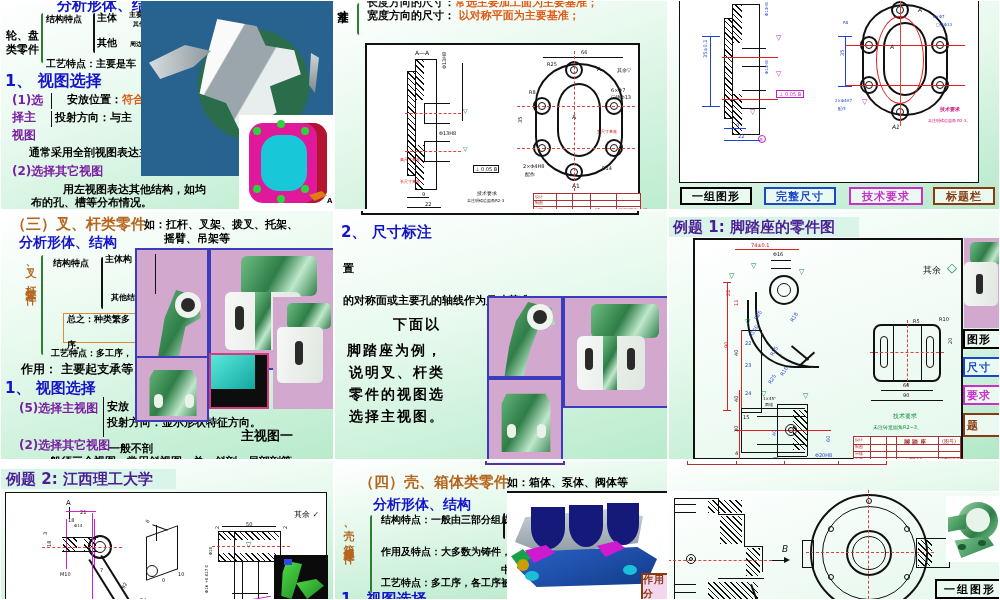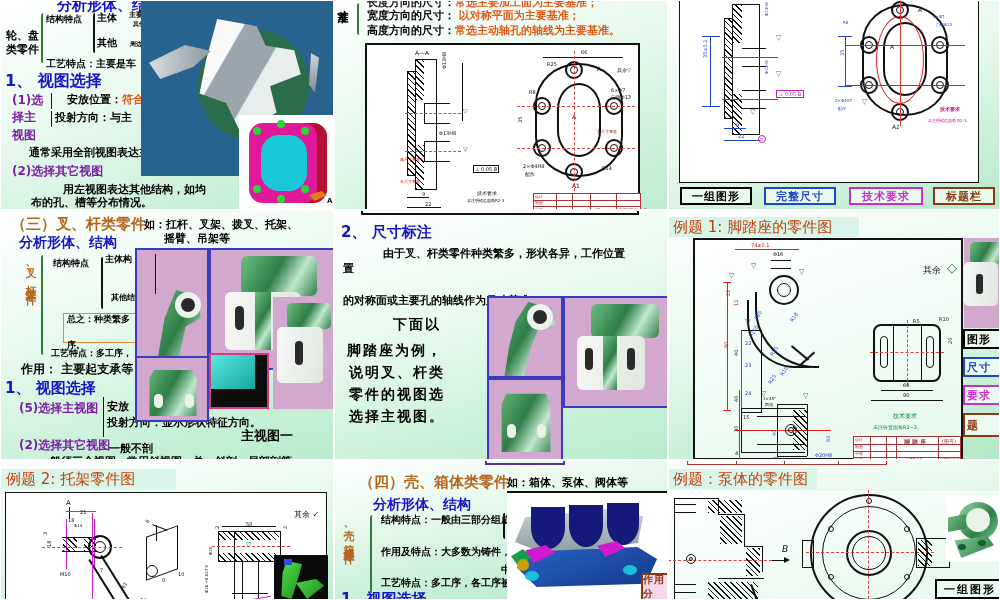--- a/index.html
+++ b/index.html
@@ -69,21 +69,21 @@
     display:flex;align-items:center;justify-content:center;
     font-weight:bold;letter-spacing:1px;
   }
   .chip.k1{border:2px solid #000;color:#000;}
   .chip.k2{border:2px solid #1b48c8;color:#1b48c8;}
   .chip.k3{border:2px solid #cc2ecc;color:#cc2ecc;}
   .chip.k4{border:2px solid #8a3a12;color:#8a3a12;}
 
   .titlebar{
     position:absolute;background:#d9f5ea;
-    color:#c2410c;font-weight:normal;
+    color:#4c1d95;font-weight:bold;
   }
   .greenlabel{
     position:absolute;background:#33cc4a;color:#cc1111;font-weight:bold;
     display:flex;align-items:center;padding:0 3px;box-sizing:border-box;
   }
 
   
   .ln{position:absolute;background:#111;}
   .ln.red{background:#e02020;}
   .ln.blue{background:#2244cc;}
@@ -168,21 +168,20 @@
            clip-path:polygon(0 40%,70% 0,100% 45%,30% 100%);"></div>
       <div class="tiny" style="left:88px;top:82px;font-size:7px;color:#111;font-weight:bold;">A</div>
     </div>
   </div>
 
   <div class="slide s2">
     <div class="t cjk blk" style="left:2px;top:0px;font-size:11px;writing-mode:vertical-rl;letter-spacing:1px;line-height:1;">寸基准</div>
     <div class="brace" style="left:22px;top:2px;width:3px;height:32px;"></div>
     <div class="t cjk blk" style="left:32px;top:-4px;font-size:11px;color:#111;">长度方向的尺寸：<span style="color:#e05a14;">常选主要加工面为主要基准；</span></div>
     <div class="t cjk blk" style="left:32px;top:9px;font-size:11px;">宽度方向的尺寸： <span style="color:#e05a14;">以对称平面为主要基准；</span></div>
-    <div class="t cjk blk" style="left:32px;top:24px;font-size:11px;">高度方向的尺寸：<span style="color:#e05a14;">常选主动轴孔的轴线为主要基准。</span></div>
 
     <div class="paper" style="left:30px;top:42px;width:275px;height:168px;">
 
       <div class="tiny" style="left:48px;top:4px;font-size:6px;">A—A</div>
       <div class="ln" style="left:48px;top:14px;width:22px;height:1px;"></div>
       <div class="ln" style="left:48px;top:14px;width:1px;height:130px;"></div>
       <div class="ln" style="left:69px;top:14px;width:1px;height:130px;"></div>
       <div class="ln" style="left:48px;top:144px;width:22px;height:1px;"></div>
       <div class="ln" style="left:40px;top:26px;width:9px;height:1px;"></div>
       <div class="ln" style="left:40px;top:26px;width:1px;height:104px;"></div>
@@ -396,21 +395,20 @@
     </div>
     <div class="photo teal border-pink" style="left:208px;top:142px;width:60px;height:56px;">
       <div style="position:absolute;left:0;top:0;width:60px;height:56px;background:#0d0d0d;"></div>
       <div style="position:absolute;left:0;top:0;width:44px;height:34px;background:linear-gradient(140deg,#59e8dd,#12a89f);"></div>
     </div>
   </div>
 
   <div class="slide s5">
     <div style="position:absolute;left:26px;top:-6px;width:278px;height:10px;border:2px solid #111;box-sizing:border-box;background:#fff;"></div>
     <div class="t cjk hdr-blue" style="left:6px;top:14px;font-size:15px;">2、 尺寸标注</div>
-    <div class="t cjk blk" style="left:48px;top:37px;font-size:11px;">由于叉、杆类零件种类繁多，形状各异，工作位置</div>
     <div class="t cjk blk" style="left:8px;top:52px;font-size:11px;">置</div>
     <div class="t cjk blk" style="left:8px;top:84px;font-size:11px;">的对称面或主要孔的轴线作为尺寸基准</div>
 
     <div class="t cjk blk" style="left:58px;top:106px;font-size:14px;letter-spacing:2px;">下面以</div>
     <div class="t cjk blk" style="left:12px;top:132px;font-size:14px;letter-spacing:2px;">脚踏座为例，</div>
     <div class="t cjk blk" style="left:14px;top:154px;font-size:14px;letter-spacing:2px;">说明叉、杆类</div>
     <div class="t cjk blk" style="left:14px;top:176px;font-size:14px;letter-spacing:2px;">零件的视图选</div>
     <div class="t cjk blk" style="left:14px;top:198px;font-size:14px;letter-spacing:2px;">选择主视图。</div>
 
     <div class="photo mauve border-blue" style="left:152px;top:85px;width:76px;height:82px;">
@@ -549,21 +547,21 @@
       <div class="part-white" style="position:absolute;left:0px;top:24px;width:34px;height:44px;border-radius:5px;"></div>
       <div style="position:absolute;left:12px;top:36px;width:7px;height:20px;border-radius:3px;background:#2a2a2a;"></div>
     </div>
     <div class="chip k1" style="left:294px;top:118px;width:44px;height:20px;font-size:11px;justify-content:flex-start;padding-left:2px;">图形</div>
     <div class="chip k2" style="left:294px;top:146px;width:44px;height:20px;font-size:11px;justify-content:flex-start;padding-left:2px;">尺寸</div>
     <div class="chip k3" style="left:294px;top:174px;width:44px;height:20px;font-size:11px;justify-content:flex-start;padding-left:2px;">要求</div>
     <div class="chip k4" style="left:294px;top:202px;width:44px;height:24px;font-size:11px;justify-content:flex-start;padding-left:2px;">题</div>
   </div>
 
   <div class="slide s7">
-    <div class="titlebar" style="left:0px;top:8px;width:175px;height:20px;font-size:15px;padding-left:5px;box-sizing:border-box;line-height:20px;">例题 2: 托架零件图</div>
+    <div class="titlebar" style="left:0px;top:8px;width:175px;height:20px;font-size:15px;padding-left:5px;box-sizing:border-box;line-height:20px;">例题 2: 江西理工大学</div>
     <div class="paper thin" style="left:4px;top:31px;width:322px;height:110px;">
       <div class="tiny" style="left:60px;top:6px;font-size:7px;">A</div>
       <div class="ln" style="left:63px;top:14px;width:1px;height:12px;"></div>
       <div class="ln mag" style="left:60px;top:18px;width:30px;height:1px;"></div>
       <div class="tiny" style="left:74px;top:16px;font-size:5px;">21</div>
       <div class="tiny" style="left:62px;top:24px;font-size:5px;">18</div>
       <div class="tiny" style="left:68px;top:30px;font-size:4px;">Φ14</div>
       <div class="ln mag" style="left:60px;top:26px;width:1px;height:50px;"></div>
       <div class="ln mag" style="left:88px;top:26px;width:1px;height:50px;"></div>
       <div class="ln" style="left:56px;top:44px;width:36px;height:1px;"></div>
@@ -661,21 +659,20 @@
     <div class="chip k1" style="left:306px;top:112px;width:34px;height:28px;font-size:10px;border-color:#8a3a12;color:#8a3a12;flex-direction:column;background:#f3d7ee;">作用 分</div>
   </div>
 
   <div class="slide s9">
     <div class="tblock" style="left:18px;top:-10px;width:200px;height:14px;border-color:#a33;">
       <div class="c" style="left:48px;"></div>
         <div class="c" style="left:96px;"></div>
         <div class="c" style="left:150px;"></div>
 
     </div>
-    <div class="titlebar" style="left:0px;top:8px;width:148px;height:20px;font-size:15px;padding-left:4px;box-sizing:border-box;line-height:20px;">例题：泵体的零件图</div>
 
     <div class="paper thin" style="left:-2px;top:30px;width:336px;height:110px;border-color:#ffffff;background:linear-gradient(160deg,#ffffff,#e4f8ec);">
 
       <div class="ln" style="left:6px;top:6px;width:44px;height:1px;"></div>
       <div class="ln" style="left:6px;top:6px;width:1px;height:104px;"></div>
       <div class="ln" style="left:50px;top:6px;width:1px;height:16px;"></div>
       <div class="ln" style="left:50px;top:22px;width:26px;height:1px;"></div>
       <div class="ln" style="left:76px;top:22px;width:1px;height:32px;"></div>
       <div class="ln" style="left:76px;top:54px;width:18px;height:1px;"></div>
       <div class="ln" style="left:94px;top:54px;width:1px;height:26px;"></div>

